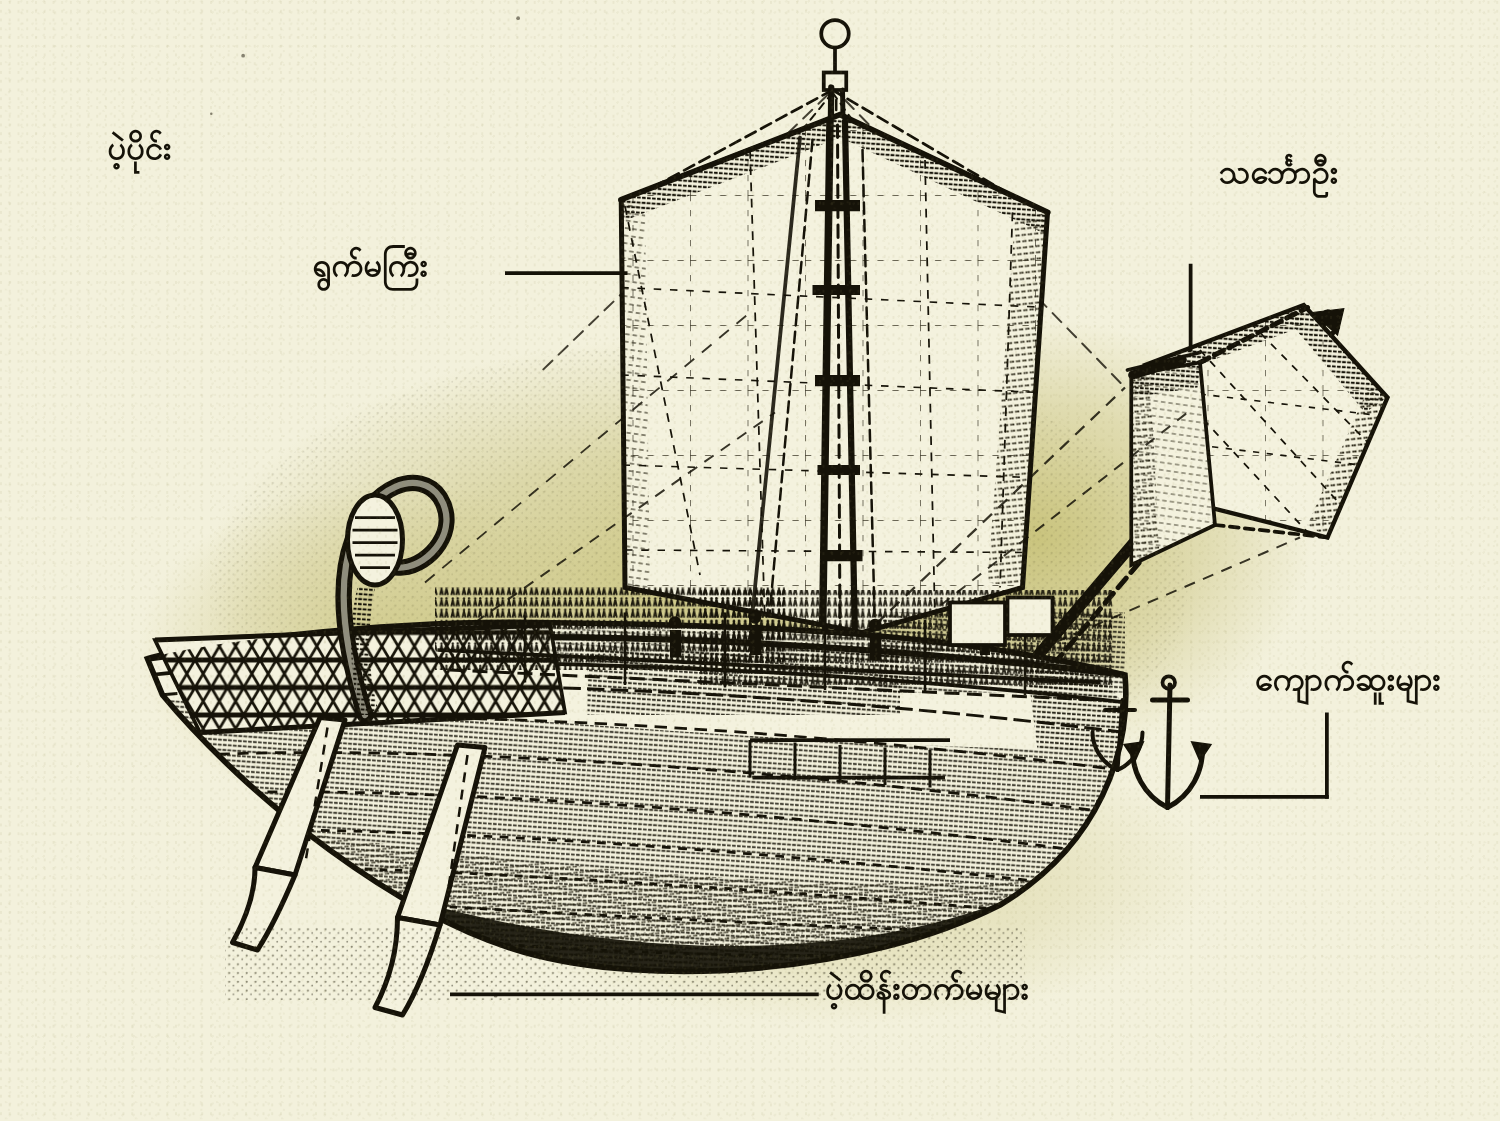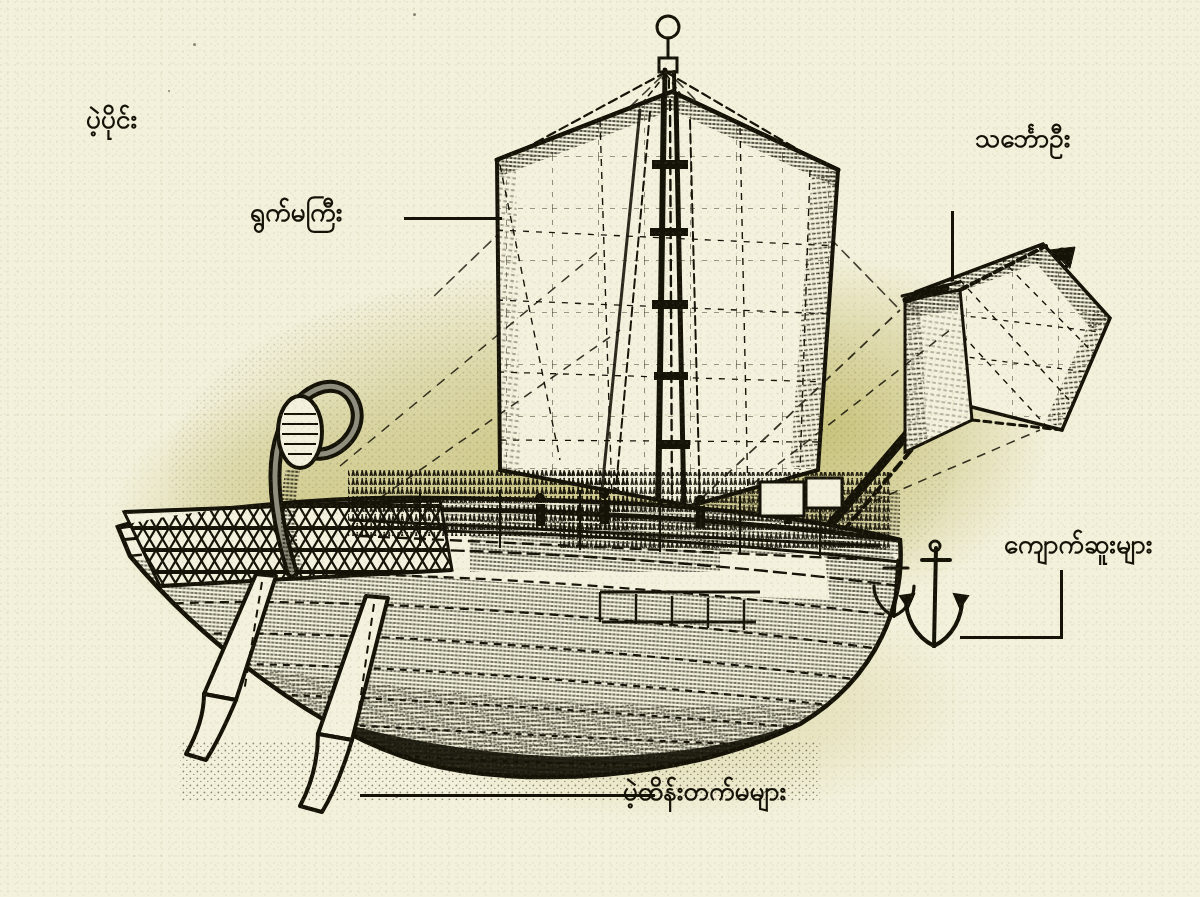--- a/index.html
+++ b/index.html
@@ -378,15 +378,15 @@
 
   <div class="label" style="left:86px;top:105px;">ပဲ့ပိုင်း</div>
 
   <div class="label" style="left:250px;top:198px;font-family:Liberation Serif, serif;">ရွက်မကြီး</div>
 
   <div class="label" style="left:975px;top:124px;">သင်္ဘောဦး</div>
 
 
   <div class="label" style="left:968px;top:530px;margin-left:36px;">ကျောက်ဆူးများ</div>
 
-  <div class="label" style="left:623px;top:777px;">ပဲ့ထိန်းတက်မများ</div>
+  <div class="label" style="left:660px;top:777px;">ပဲ့ထိန်းတက်မများ</div>
 
 </div>
 
 </body></html>

